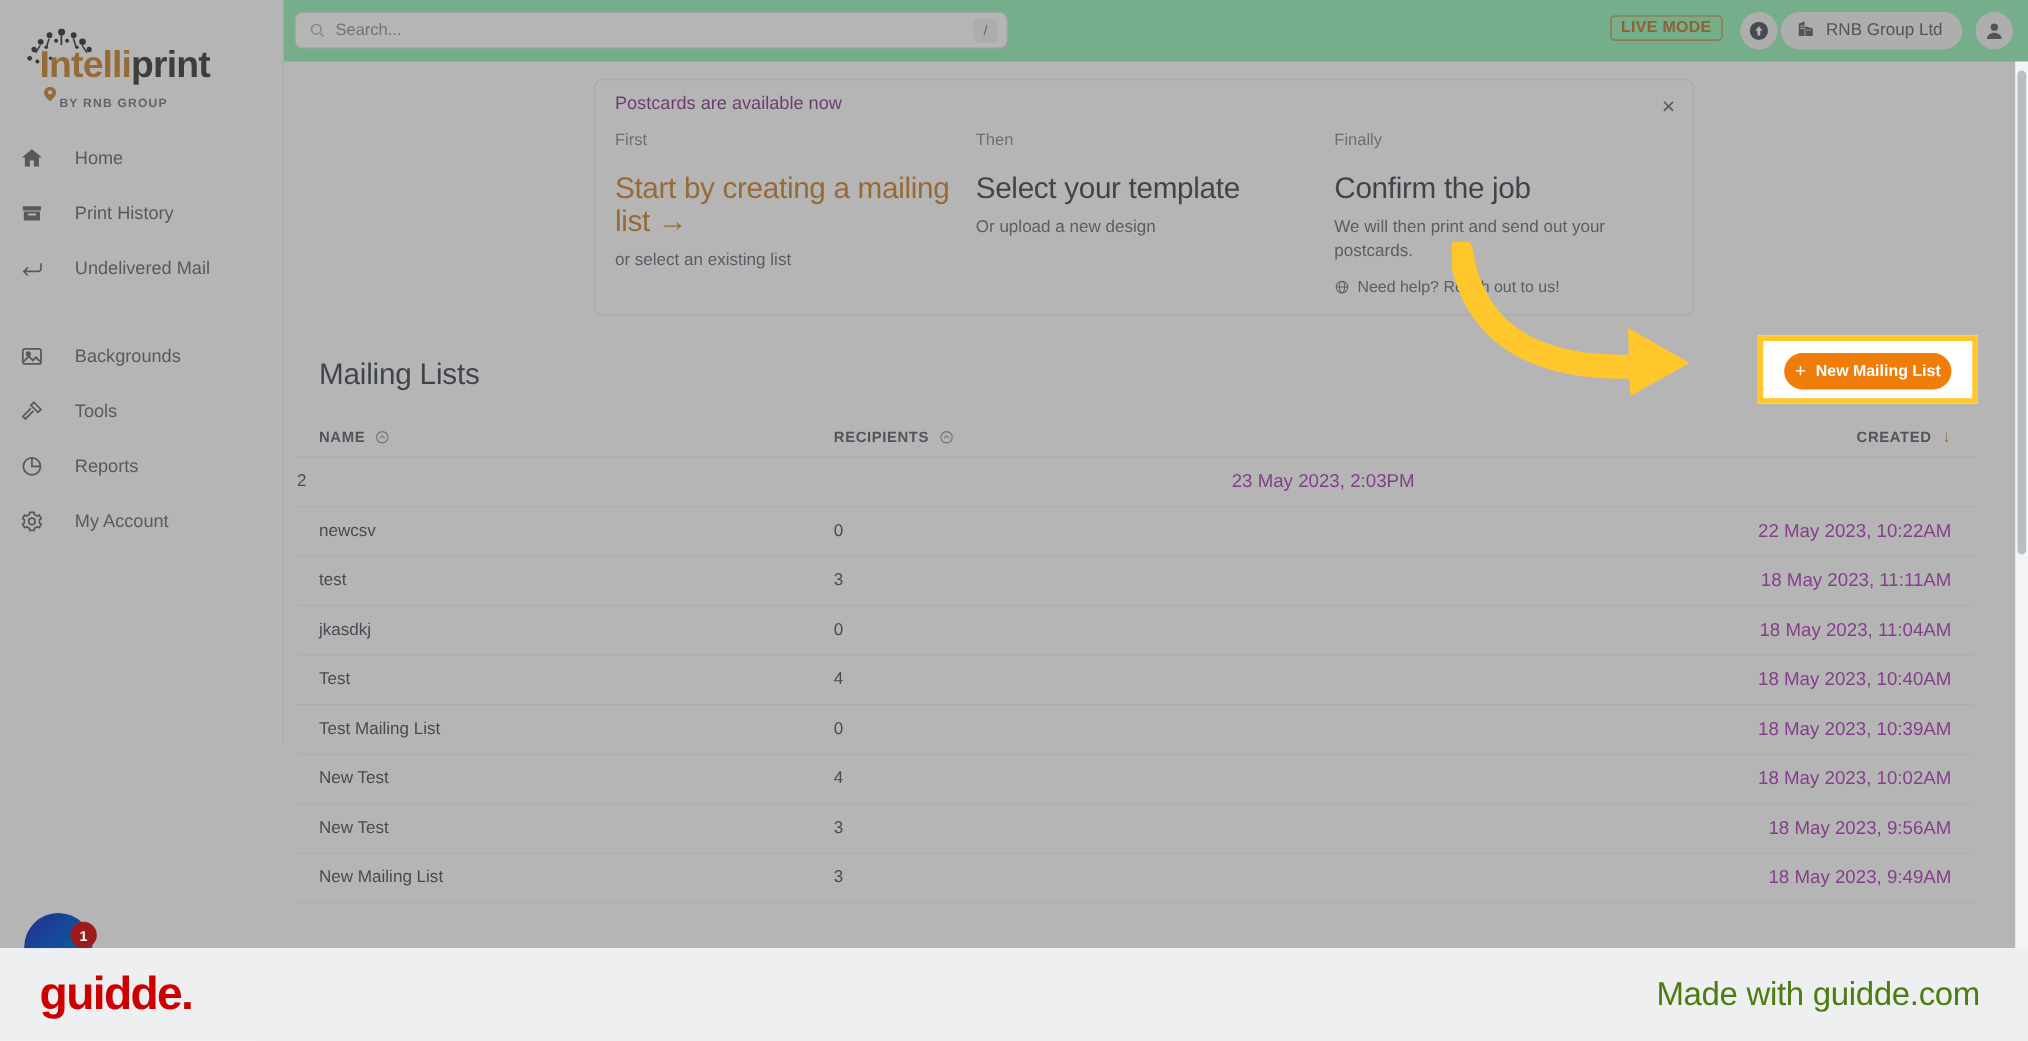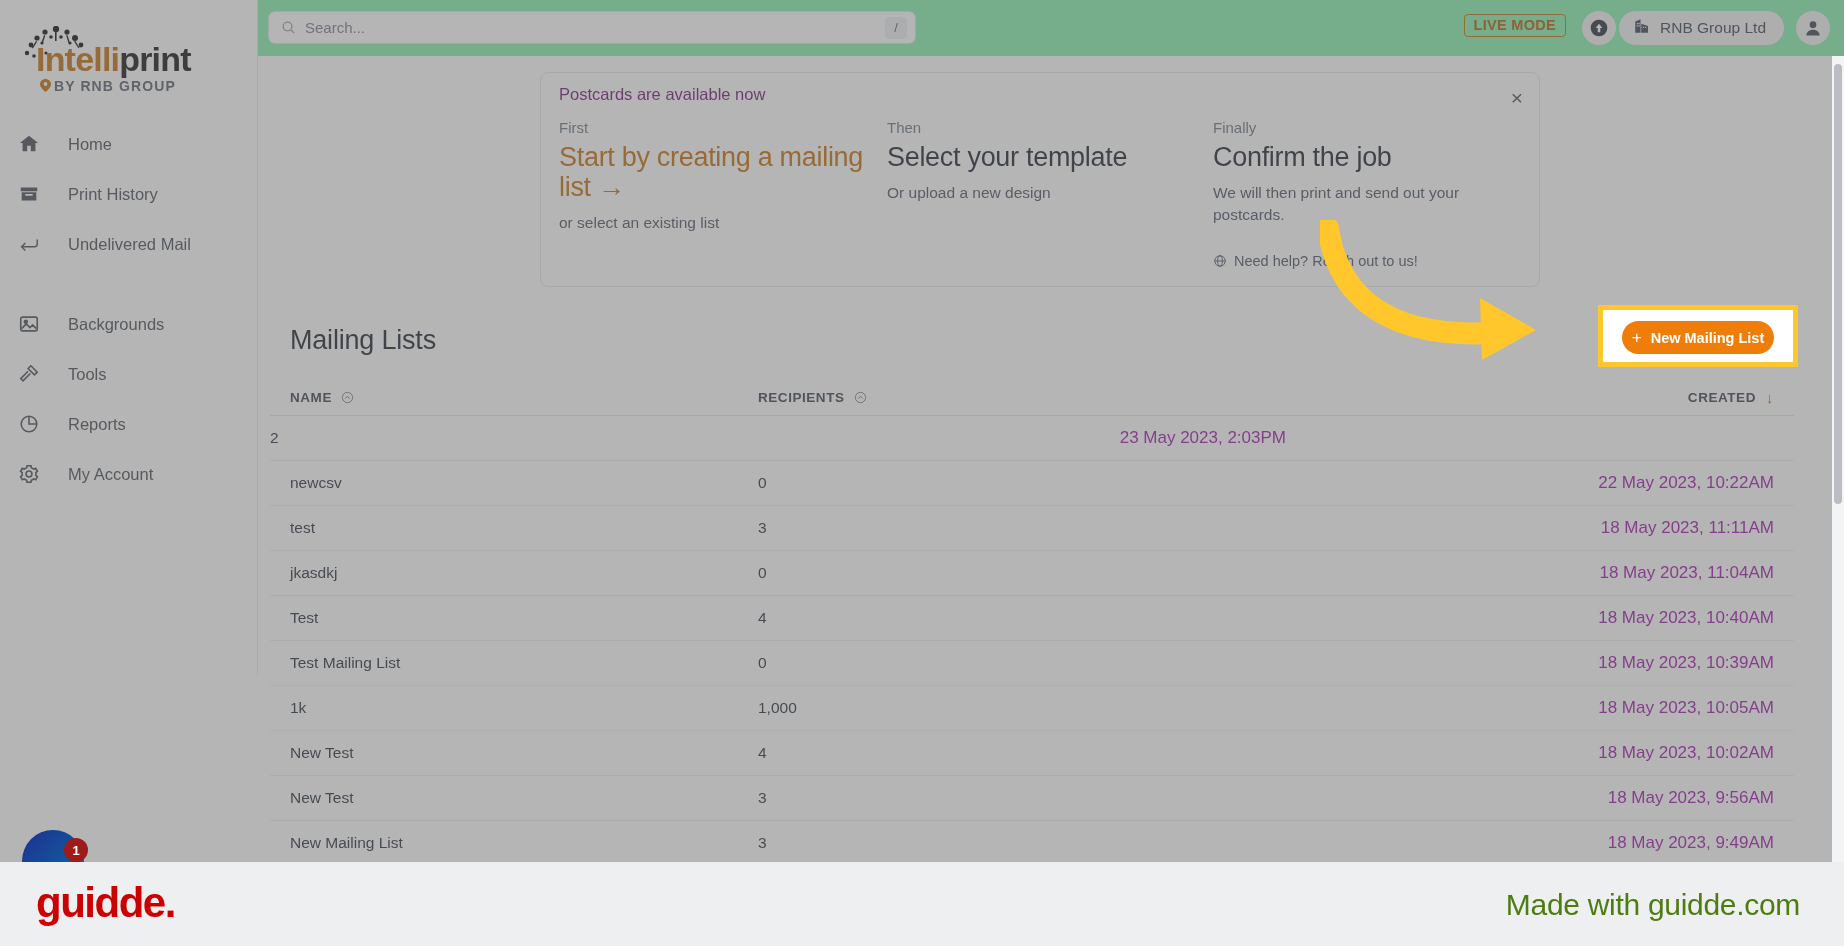--- a/index.html
+++ b/index.html
@@ -29,21 +29,21 @@
     position: absolute; left: 0; top: 0;
     width: 258px; height: 676px;
     background: #ffffff;
     border-right: 1px solid #e9ecef;
   }
   .logo-wrap { position: absolute; left: 16px; top: 30px; width: 210px; height: 62px; }
   .logo-dots { position: absolute; left: 6px; top: -4px; width: 68px; height: 36px; }
   .logo-text { position: absolute; left: 20px; top: 12px; font-size: 34px; font-weight: 700; letter-spacing: -0.8px; line-height: 1; }
   .logo-text .o { color: #c4720e; }
   .logo-text .k { color: #1a1a1a; }
-  .logo-sub { position: absolute; left: 38px; top: 48px; font-size: 14px; font-weight: 700; letter-spacing: 1.1px; color: #5b6470; }
+  .logo-sub { position: absolute; left: 38px; top: 58px; font-size: 11px; font-weight: 700; letter-spacing: 1.1px; color: #5b6470; }
   .logo-pin { position: absolute; left: 24px; top: 49px; width: 11px; height: 13px; }
 
   .nav { position: absolute; left: 0; top: 122px; width: 258px; }
   .nav-item {
     display: flex; align-items: center;
     height: 44px; margin: 0 0 6px 0;
     padding-left: 18px;
     color: #4a5159; font-size: 16.5px;
     border-radius: 0 22px 22px 0;
     cursor: pointer;
@@ -97,21 +97,21 @@
   .banner {
     position: absolute; left: 540px; top: 72px; width: 1000px; height: 215px;
     border: 1px solid #e4e7eb; border-radius: 8px; background: #fff;
   }
   .banner-title { position: absolute; left: 18px; top: 12px; font-size: 16.5px; color: #701a75; }
   .banner-close { position: absolute; right: 16px; top: 14px; font-size: 21px; color: #49525c; cursor: pointer; line-height: 1; }
   .b-col { position: absolute; top: 46px; }
   .b-col1 { left: 18px; width: 320px; }
   .b-col2 { left: 346px; width: 318px; }
   .b-col3 { left: 672px; width: 310px; }
-  .b-step { font-size: 15px; color: #707a86; margin-bottom: 6px; }
+  .b-step { font-size: 15px; color: #707a86; margin-bottom: 20px; }
   .b-head { font-size: 27px; line-height: 1.12; color: #1e2732; font-weight: 400; letter-spacing: -0.3px; }
   .b-head.link { color: #c4720e; cursor: pointer; }
   .b-sub { margin-top: 10px; font-size: 15.5px; color: #4e5865; line-height: 1.42; }
   .b-help { position: absolute; left: 672px; top: 180px; font-size: 14.5px; color: #4e5865; display: flex; align-items: center; cursor: pointer; }
   .b-help .h-ico { margin-right: 7px; display: flex; color: #4e5865; }
 
   
   .list-title { position: absolute; left: 290px; top: 325px; font-size: 27px; color: #1e2732; letter-spacing: -0.2px; }
   .table { position: absolute; left: 270px; top: 380px; width: 1524px; }
   .thead {
@@ -424,25 +424,20 @@
       <div class="c-name">Test</div>
       <div class="c-rec">4</div>
       <div class="c-date">18 May 2023, 10:40AM</div>
     </div>
     <div class="trow">
       <div class="c-name">Test Mailing List</div>
       <div class="c-rec">0</div>
       <div class="c-date">18 May 2023, 10:39AM</div>
     </div>
     <div class="trow">
-      <div class="c-name">1k</div>
-      <div class="c-rec">1,000</div>
-      <div class="c-date">18 May 2023, 10:05AM</div>
-    </div>
-    <div class="trow">
       <div class="c-name">New Test</div>
       <div class="c-rec">4</div>
       <div class="c-date">18 May 2023, 10:02AM</div>
     </div>
     <div class="trow">
       <div class="c-name">New Test</div>
       <div class="c-rec">3</div>
       <div class="c-date">18 May 2023, 9:56AM</div>
     </div>
     <div class="trow">

